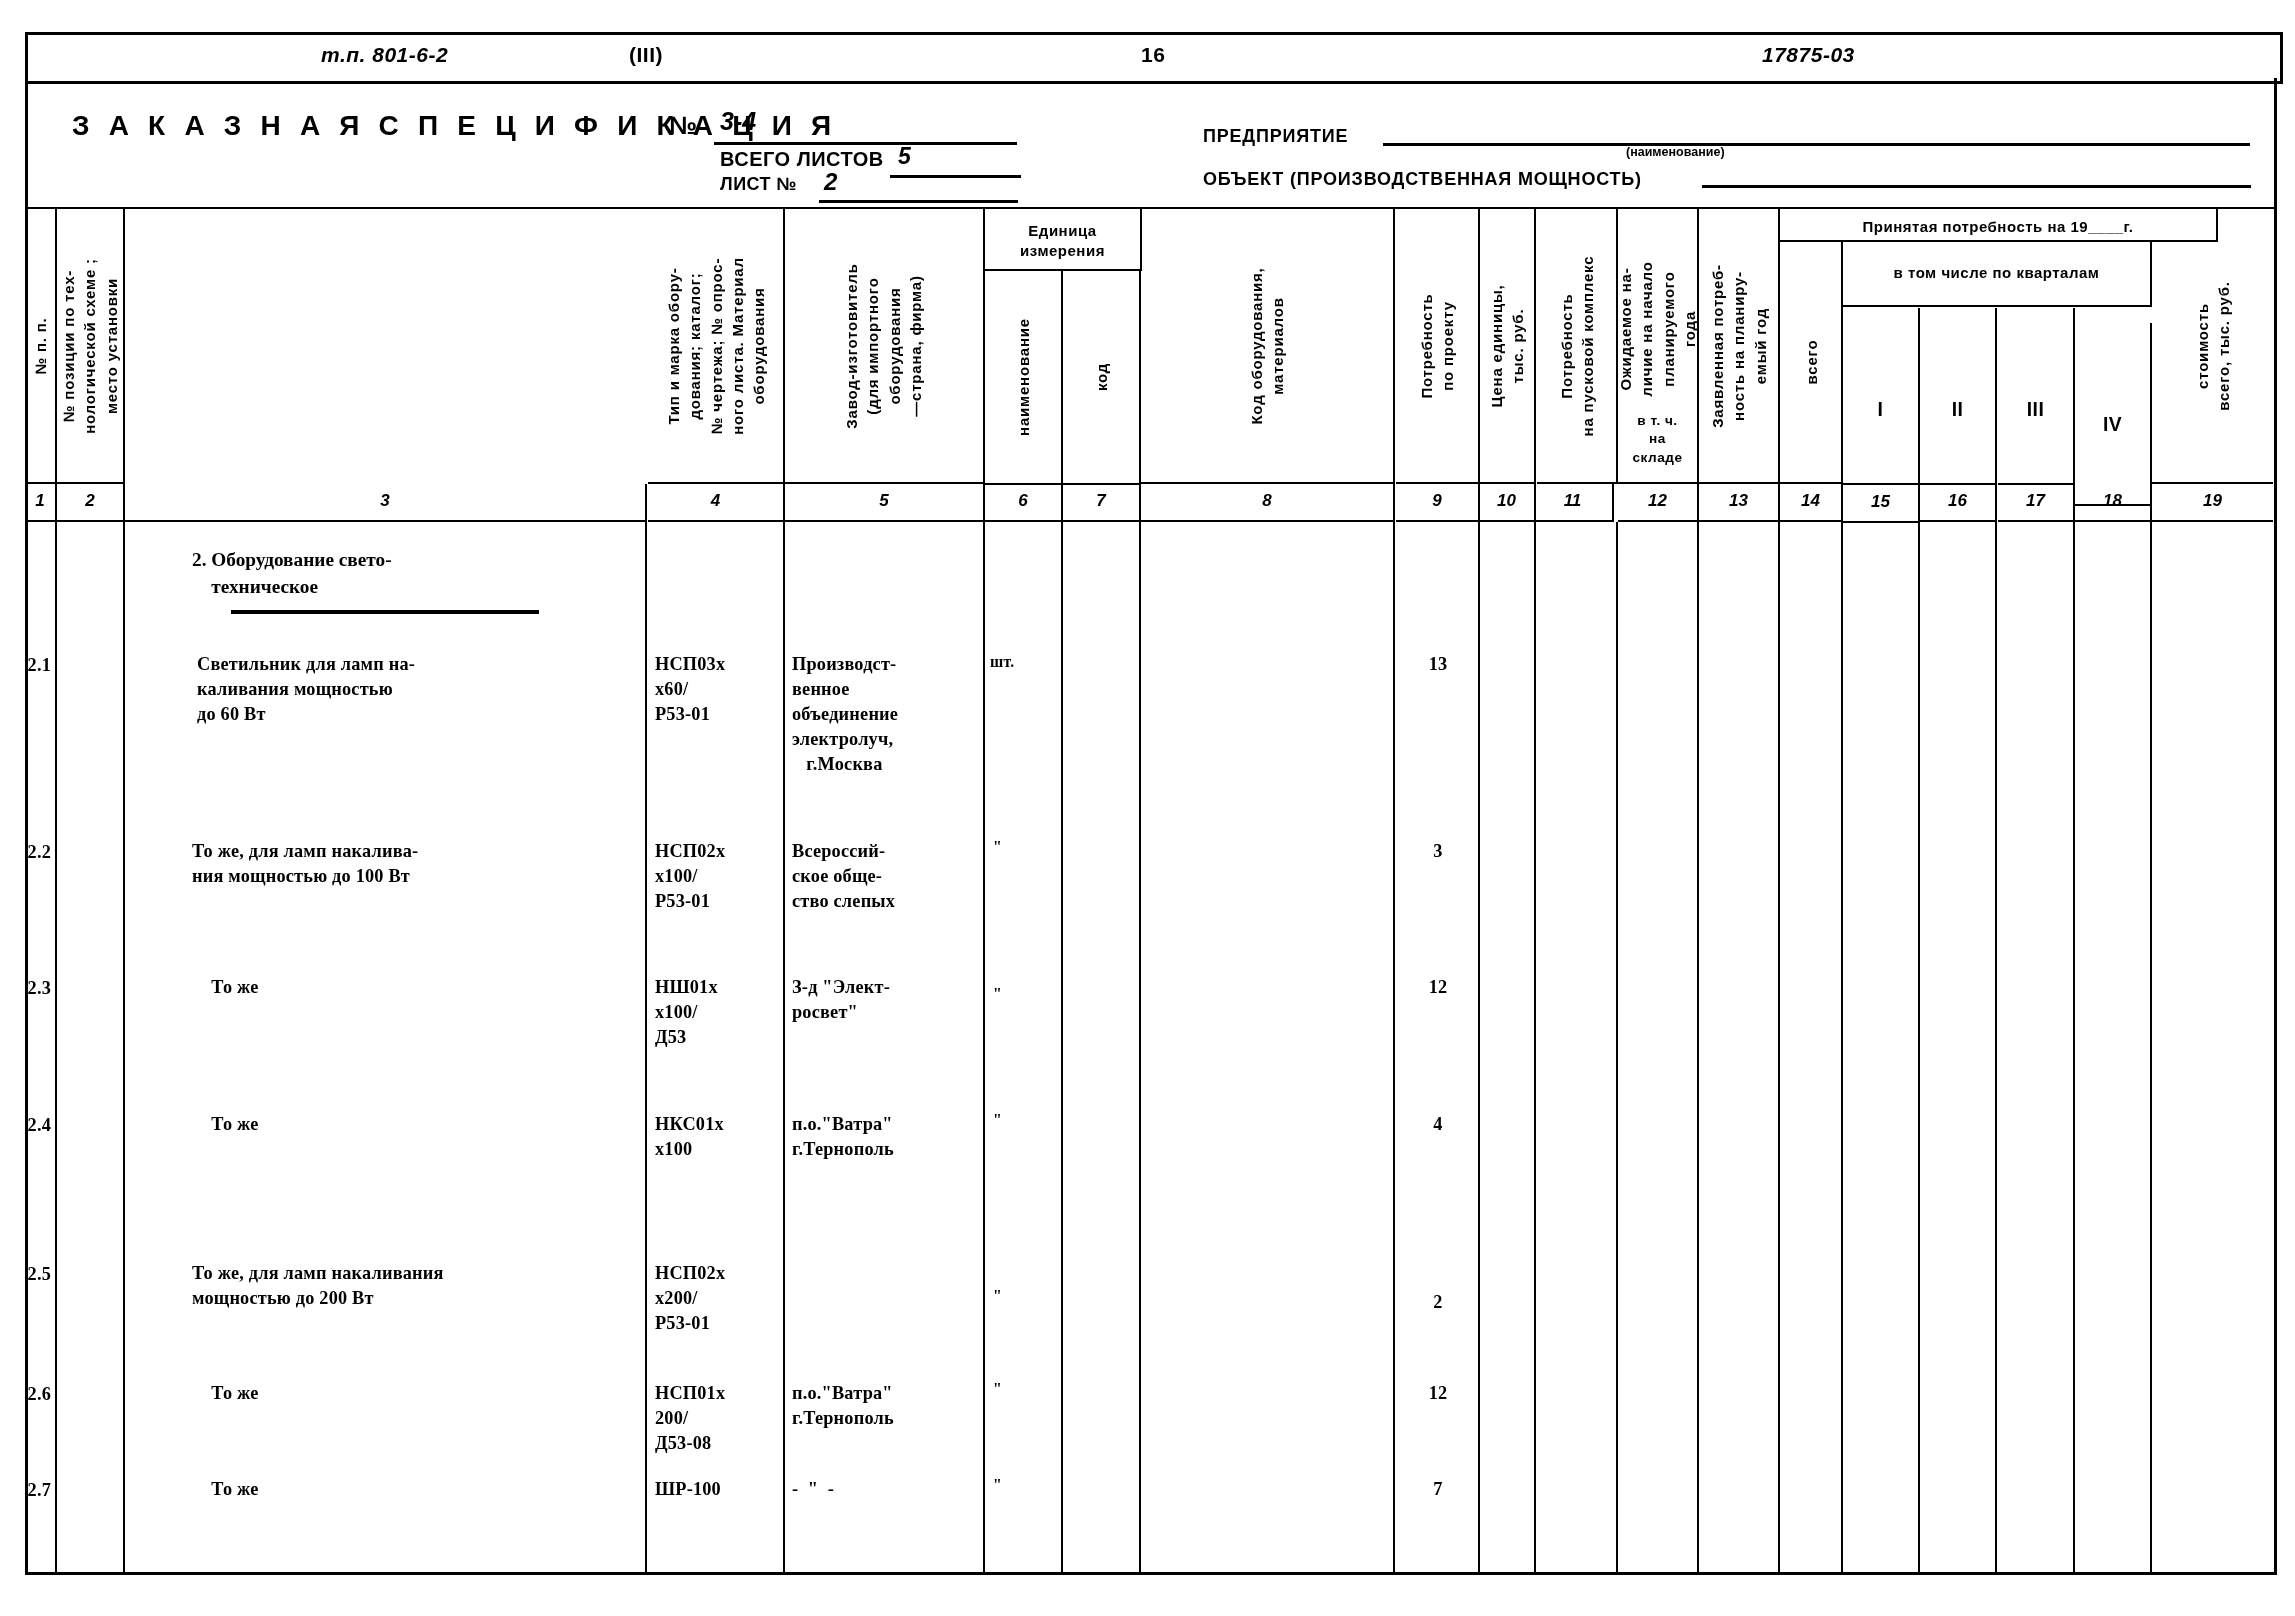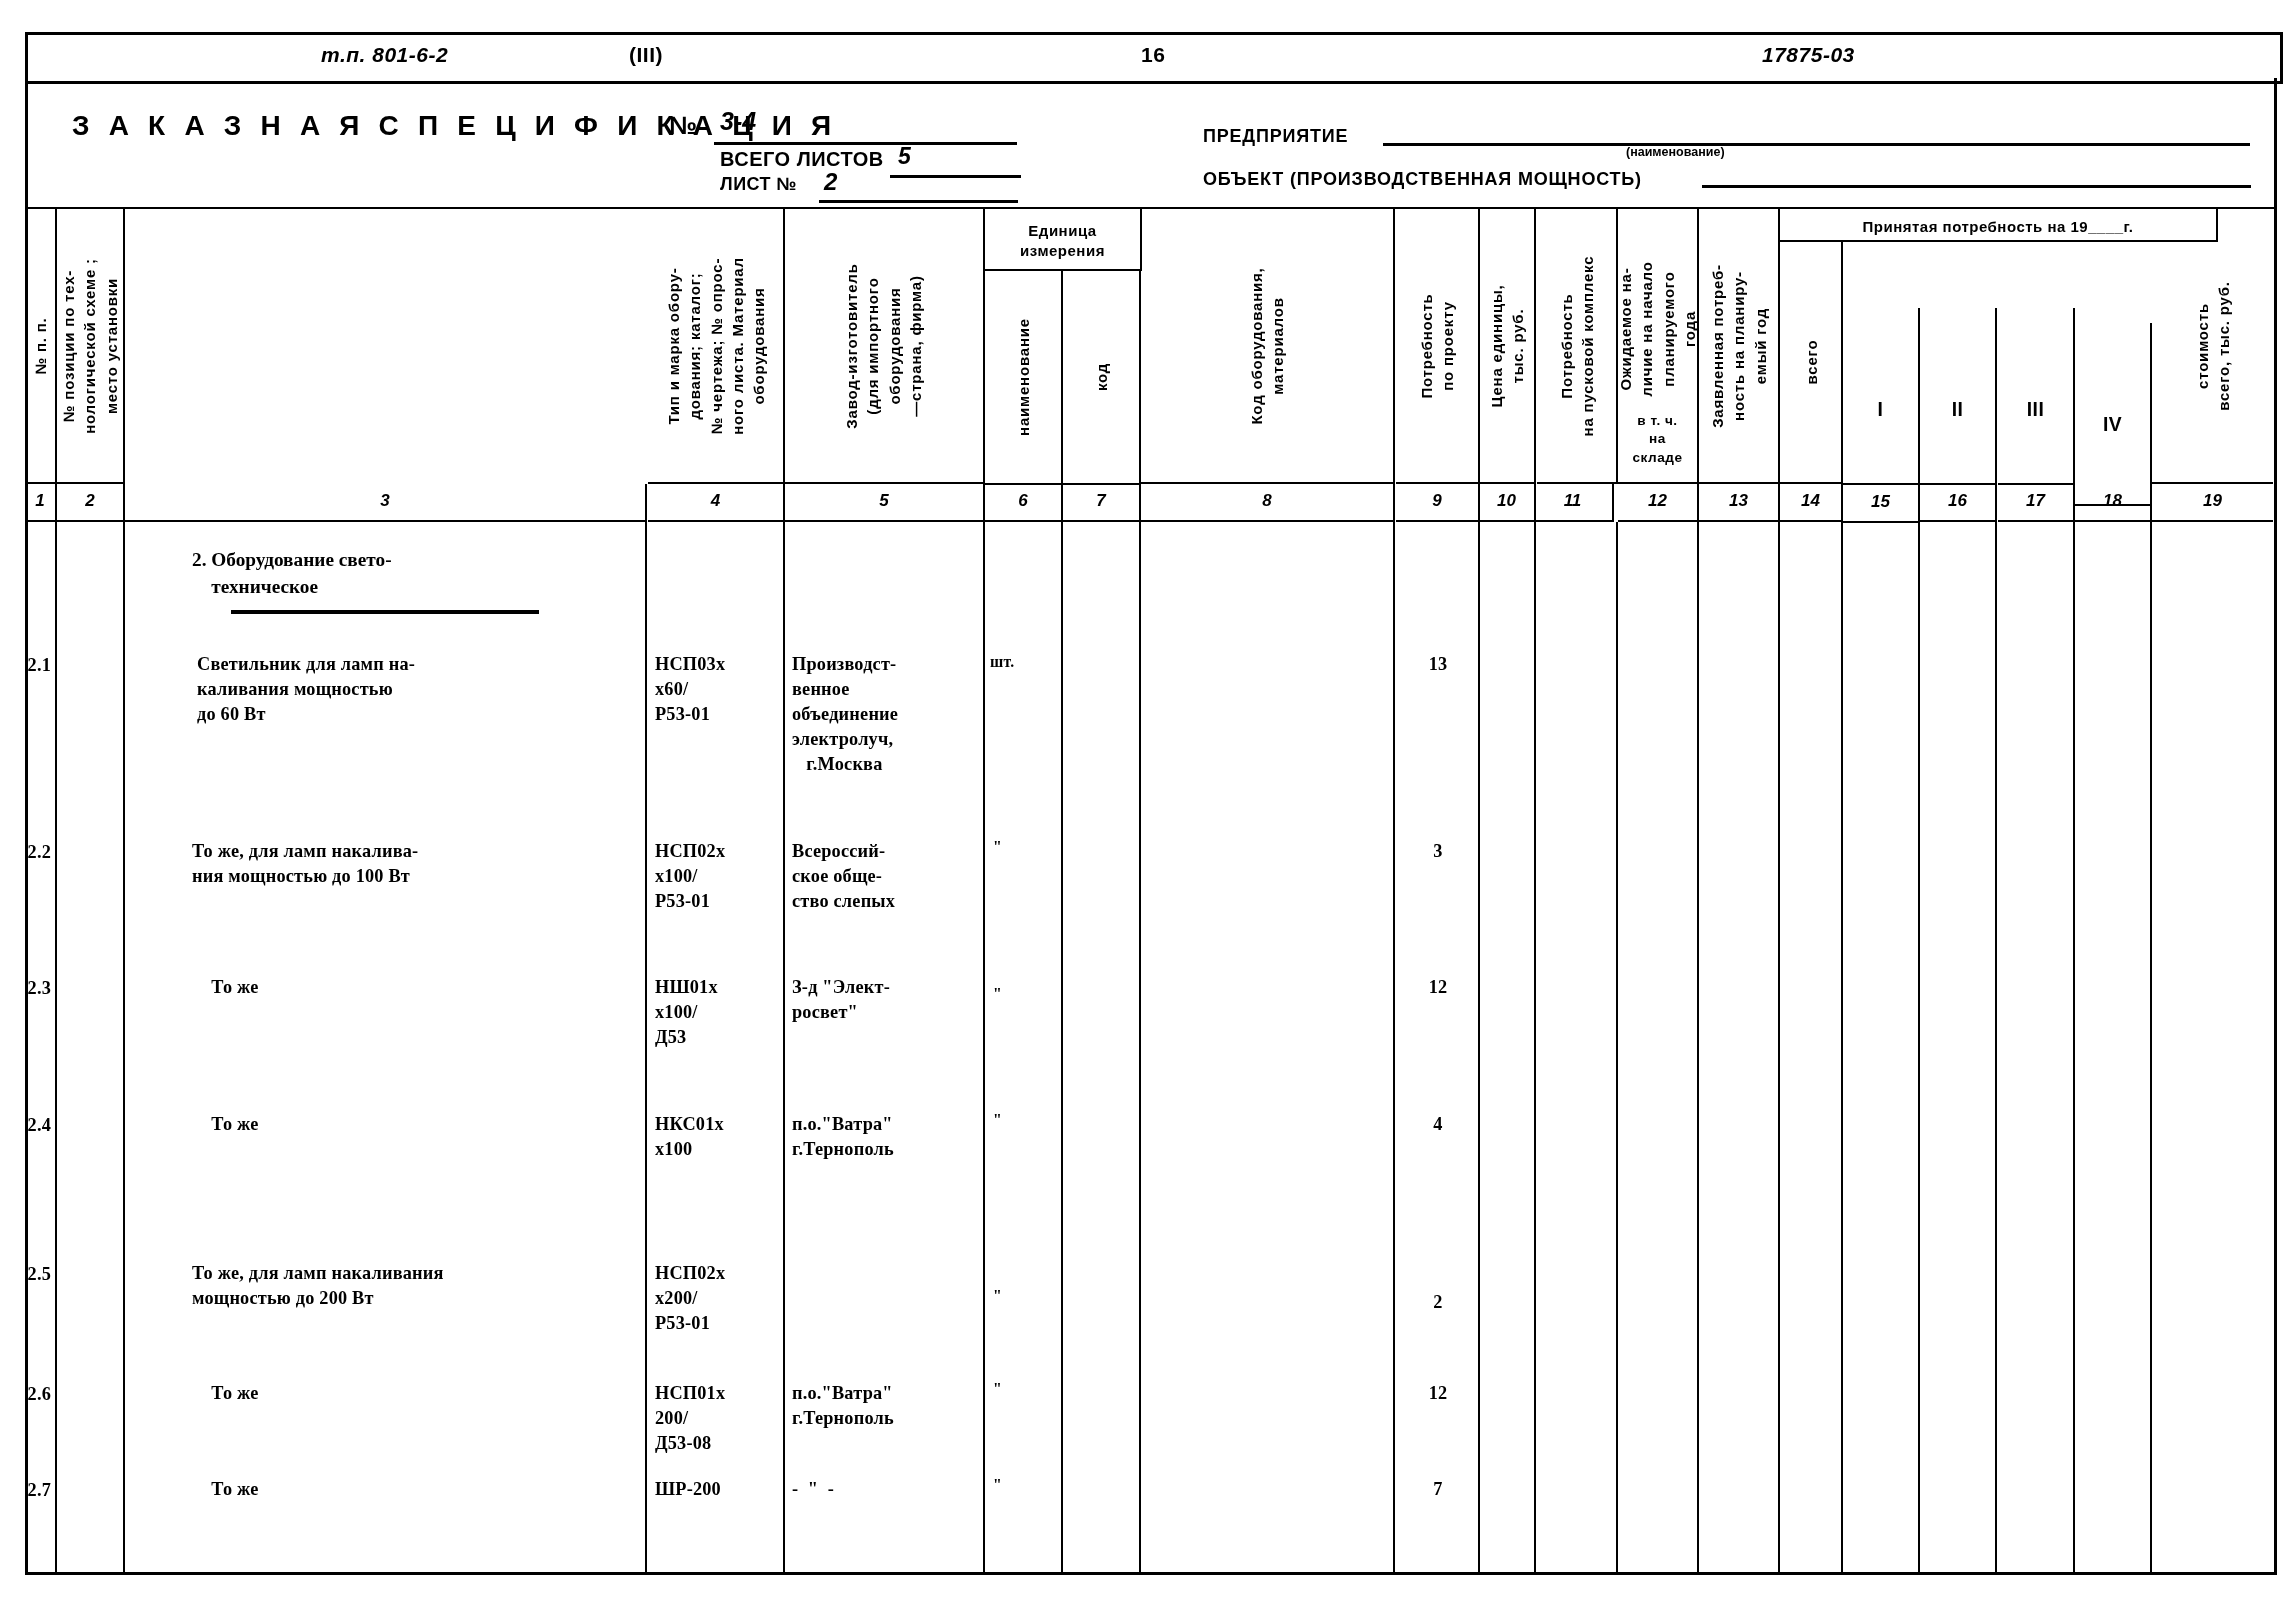--- a/index.html
+++ b/index.html
@@ -412,20 +412,23 @@
     </div>
 
     <div class="cell hdrcell" style="left:1755px; top:0px; width:438px; height:33px;">
       <div class="htext" style="top:8.4px;">Принятая потребность на 19____г.</div>
     </div>
 
     <div class="cell hdrcell" style="left:1755px; top:33px; width:63px; height:242px;">
       <div class="vtext">всего</div>
     </div>
 
+    <div class="cell hdrcell" style="left:1818px; top:33px; width:309px; height:65px;">
+      <div class="htext" style="top:21px;">в том числе по кварталам</div>
+    </div>
 
     <div class="cell hdrcell" style="left:1818px; top:99px; width:77px; height:177px;">
       <div class="htext" style="top:89px; font-size:19.3px;">I</div>
     </div>
 
     <div class="cell hdrcell" style="left:1895px; top:99px; width:77px; height:177px;">
       <div class="htext" style="top:89px; font-size:19.3px;">II</div>
     </div>
 
     <div class="cell hdrcell" style="left:1973px; top:99px; width:77px; height:177px;">
@@ -599,21 +602,21 @@
 Д53-08</div>
       <div class="bodytext" style="left:767px; top:1172px;">п.о."Ватра"
 г.Тернополь</div>
       <div class="bodytext" style="left:968px; top:1169px; font-size:15.7px;">"</div>
       <div class="ctr bodytext" style="left:1371px; top:1172px; width:84px;">12</div>
     </div>
 
     <div>
       <div class="ctr bodytext" style="left:-4.2px; top:1269px; width:37px; text-align:center;">2.7</div>
       <div class="bodytext" style="left:172px; top:1268px;">   То же</div>
-      <div class="bodytext" style="left:630px; top:1268px;">ШР-200</div>
+      <div class="bodytext" style="left:630px; top:1268px;">ШР-100</div>
       <div class="bodytext" style="left:767px; top:1268px;">-  "  -</div>
       <div class="bodytext" style="left:968px; top:1265px; font-size:15.7px;">"</div>
       <div class="ctr bodytext" style="left:1371px; top:1268px; width:84px;">7</div>
     </div>
 
   </div>
 </div>
 
 
 </body></html>

